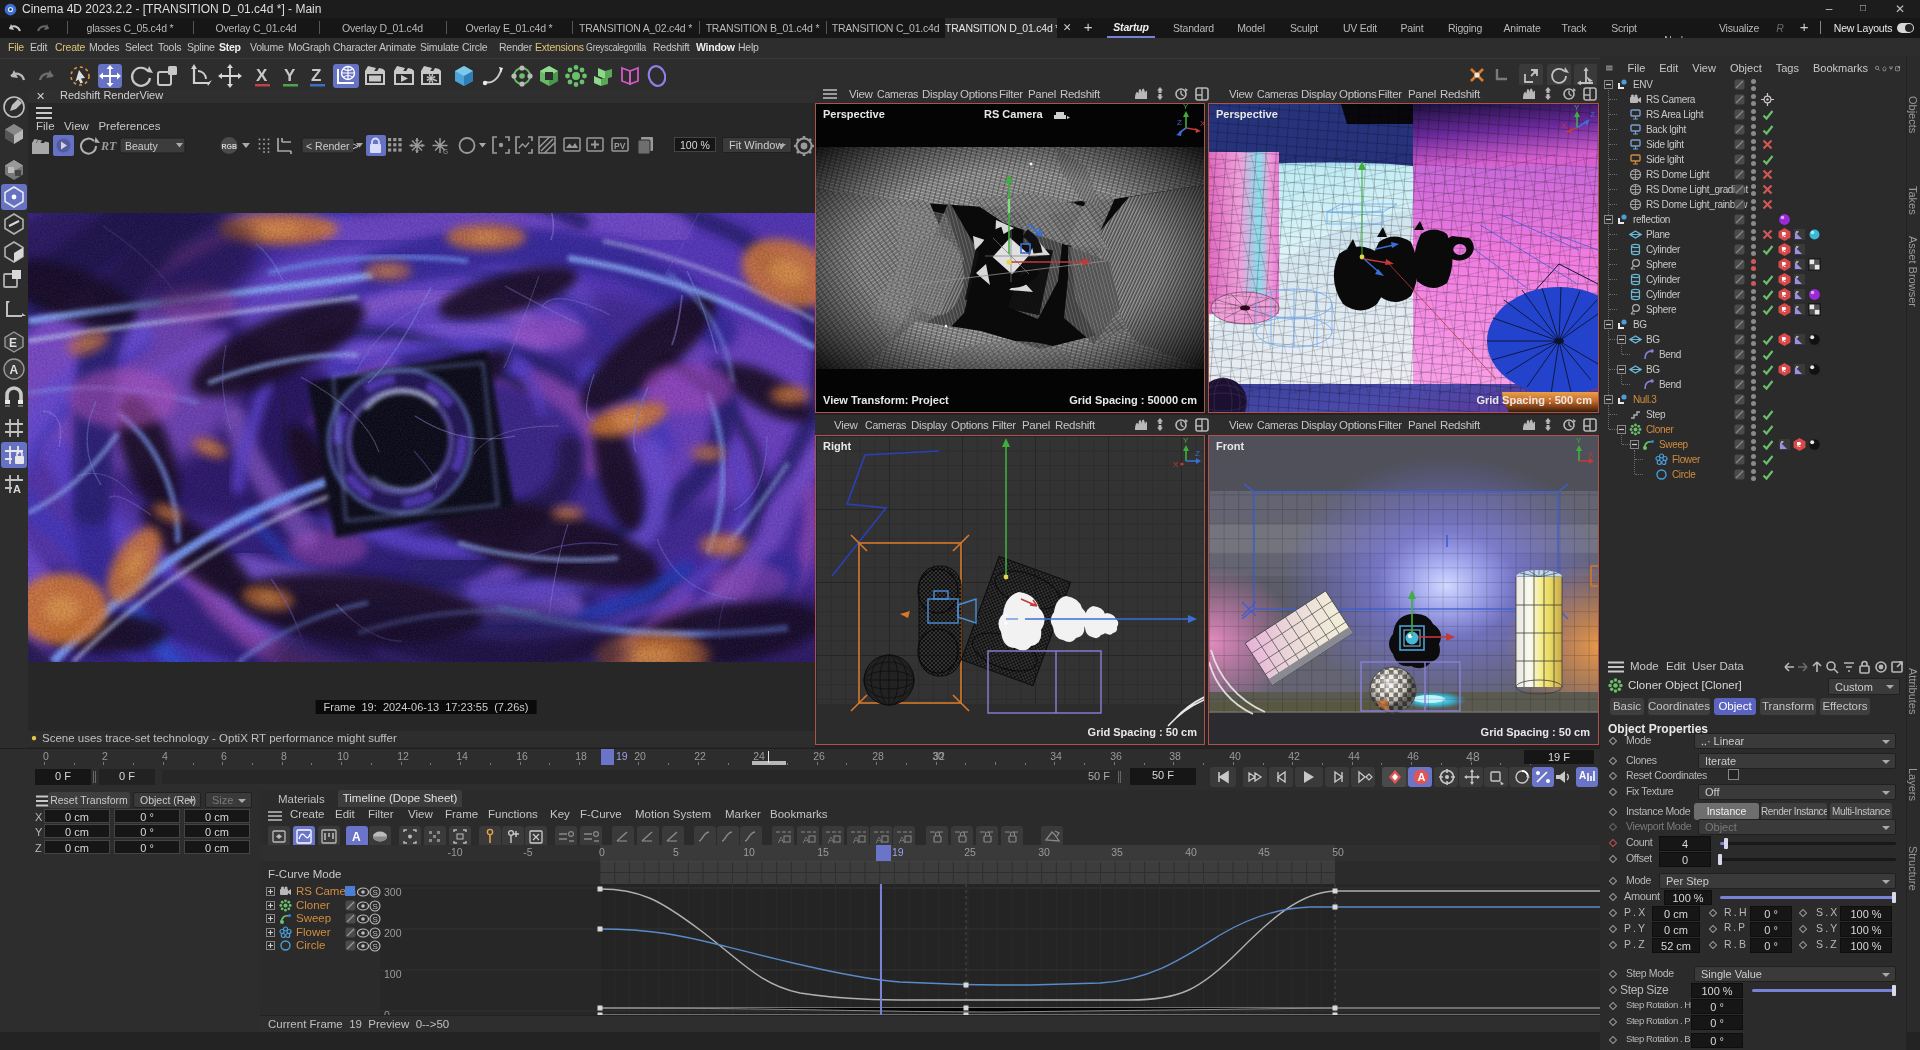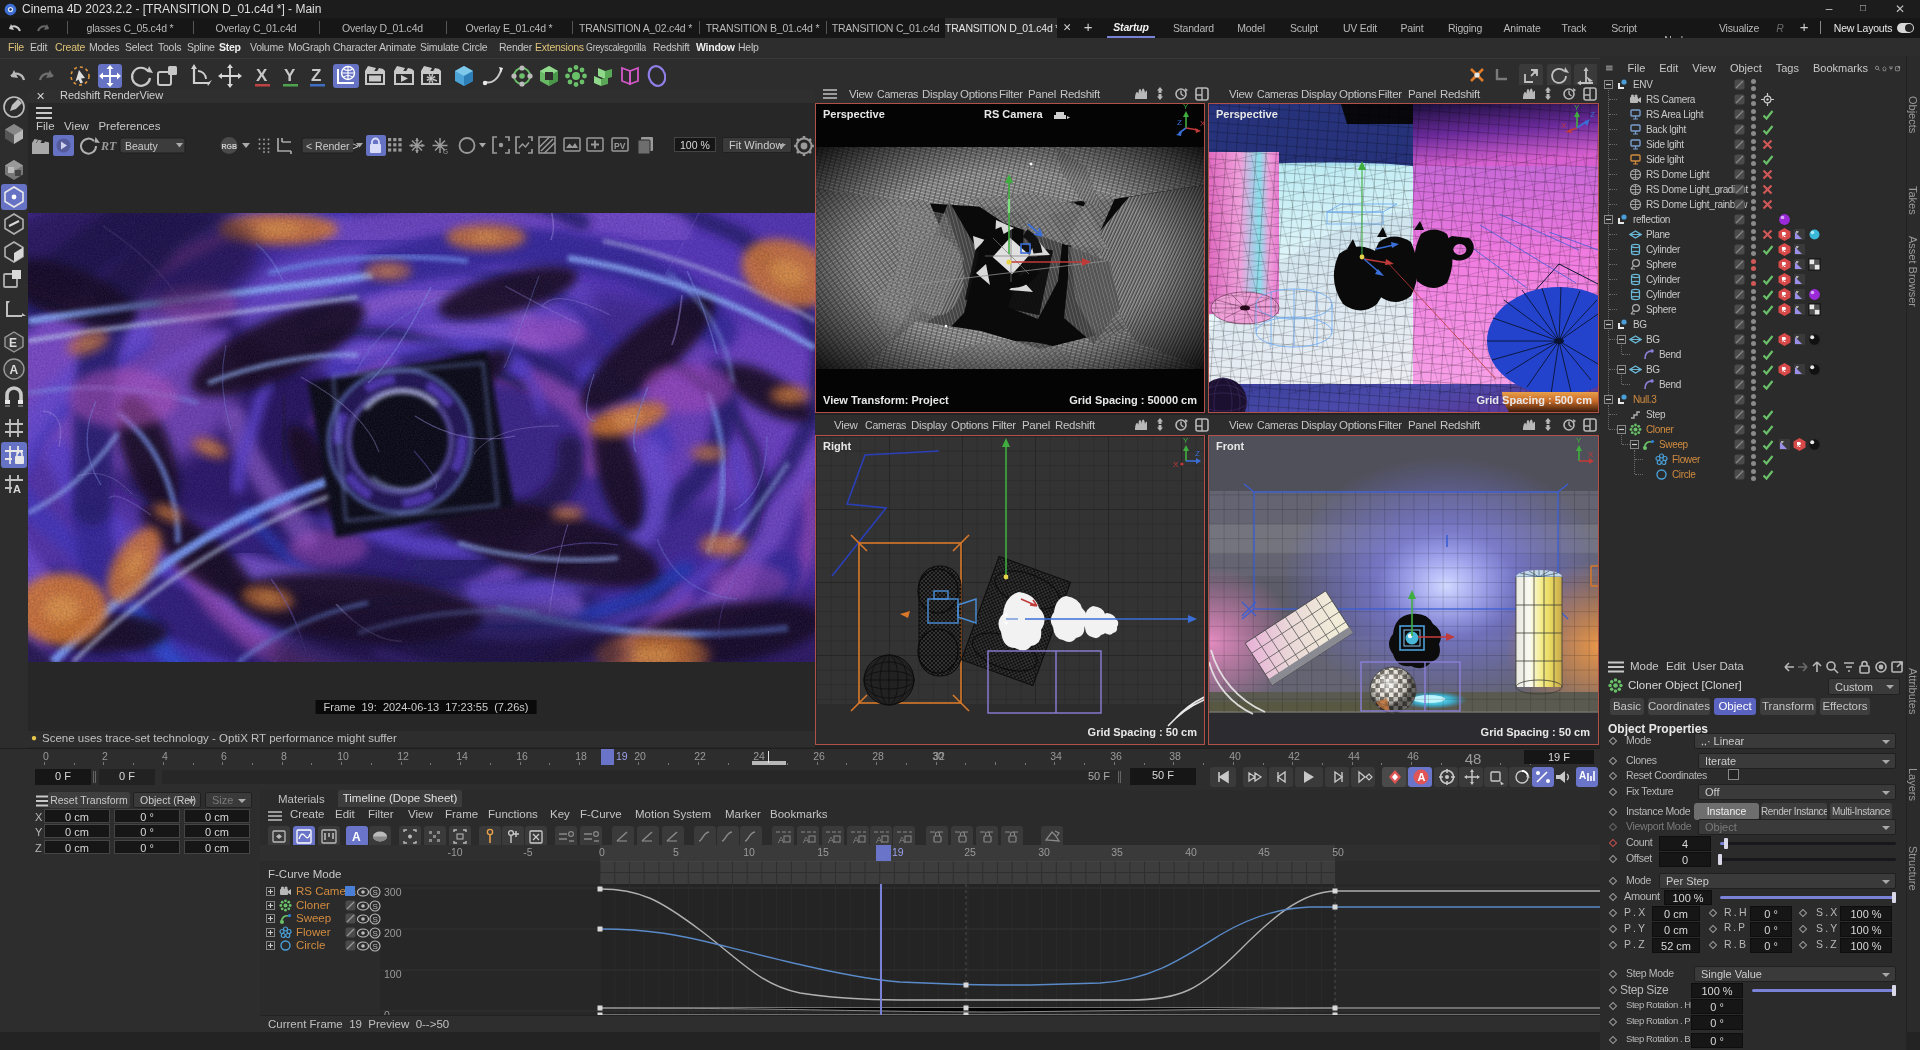--- a/index.html
+++ b/index.html
@@ -2145,21 +2145,21 @@
       <span style="position:absolute;left:868px;top:1px;width:20px;text-align:center;color:#9a9a9a;font-size:10.5px">28</span>
       <span style="position:absolute;left:928px;top:1px;width:20px;text-align:center;color:#9a9a9a;font-size:10.5px">30</span>
       <span style="position:absolute;left:929px;top:1px;width:20px;text-align:center;color:#9a9a9a;font-size:10.5px">32</span>
       <span style="position:absolute;left:1046px;top:1px;width:20px;text-align:center;color:#9a9a9a;font-size:10.5px">34</span>
       <span style="position:absolute;left:1106px;top:1px;width:20px;text-align:center;color:#9a9a9a;font-size:10.5px">36</span>
       <span style="position:absolute;left:1165px;top:1px;width:20px;text-align:center;color:#9a9a9a;font-size:10.5px">38</span>
       <span style="position:absolute;left:1225px;top:1px;width:20px;text-align:center;color:#9a9a9a;font-size:10.5px">40</span>
       <span style="position:absolute;left:1284px;top:1px;width:20px;text-align:center;color:#9a9a9a;font-size:10.5px">42</span>
       <span style="position:absolute;left:1344px;top:1px;width:20px;text-align:center;color:#9a9a9a;font-size:10.5px">44</span>
       <span style="position:absolute;left:1403px;top:1px;width:20px;text-align:center;color:#9a9a9a;font-size:10.5px">46</span>
-      <span style="position:absolute;left:1463px;top:1px;width:20px;text-align:center;color:#9a9a9a;font-size:15px">48</span>
+      <span style="position:absolute;left:1463px;top:1px;width:20px;text-align:center;color:#9a9a9a;font-size:12px">48</span>
       <span style="position:absolute;left:1522px;top:1px;width:20px;text-align:center;color:#9a9a9a;font-size:10.5px">50</span>
       <div style="position:absolute;left:44px;top:13px;width:1px;height:4px;background:#777"></div>
       <div style="position:absolute;left:74px;top:14px;width:1px;height:2px;background:#777"></div>
       <div style="position:absolute;left:103px;top:13px;width:1px;height:4px;background:#777"></div>
       <div style="position:absolute;left:133px;top:14px;width:1px;height:2px;background:#777"></div>
       <div style="position:absolute;left:163px;top:13px;width:1px;height:4px;background:#777"></div>
       <div style="position:absolute;left:193px;top:14px;width:1px;height:2px;background:#777"></div>
       <div style="position:absolute;left:222px;top:13px;width:1px;height:4px;background:#777"></div>
       <div style="position:absolute;left:252px;top:14px;width:1px;height:2px;background:#777"></div>
       <div style="position:absolute;left:282px;top:13px;width:1px;height:4px;background:#777"></div>

